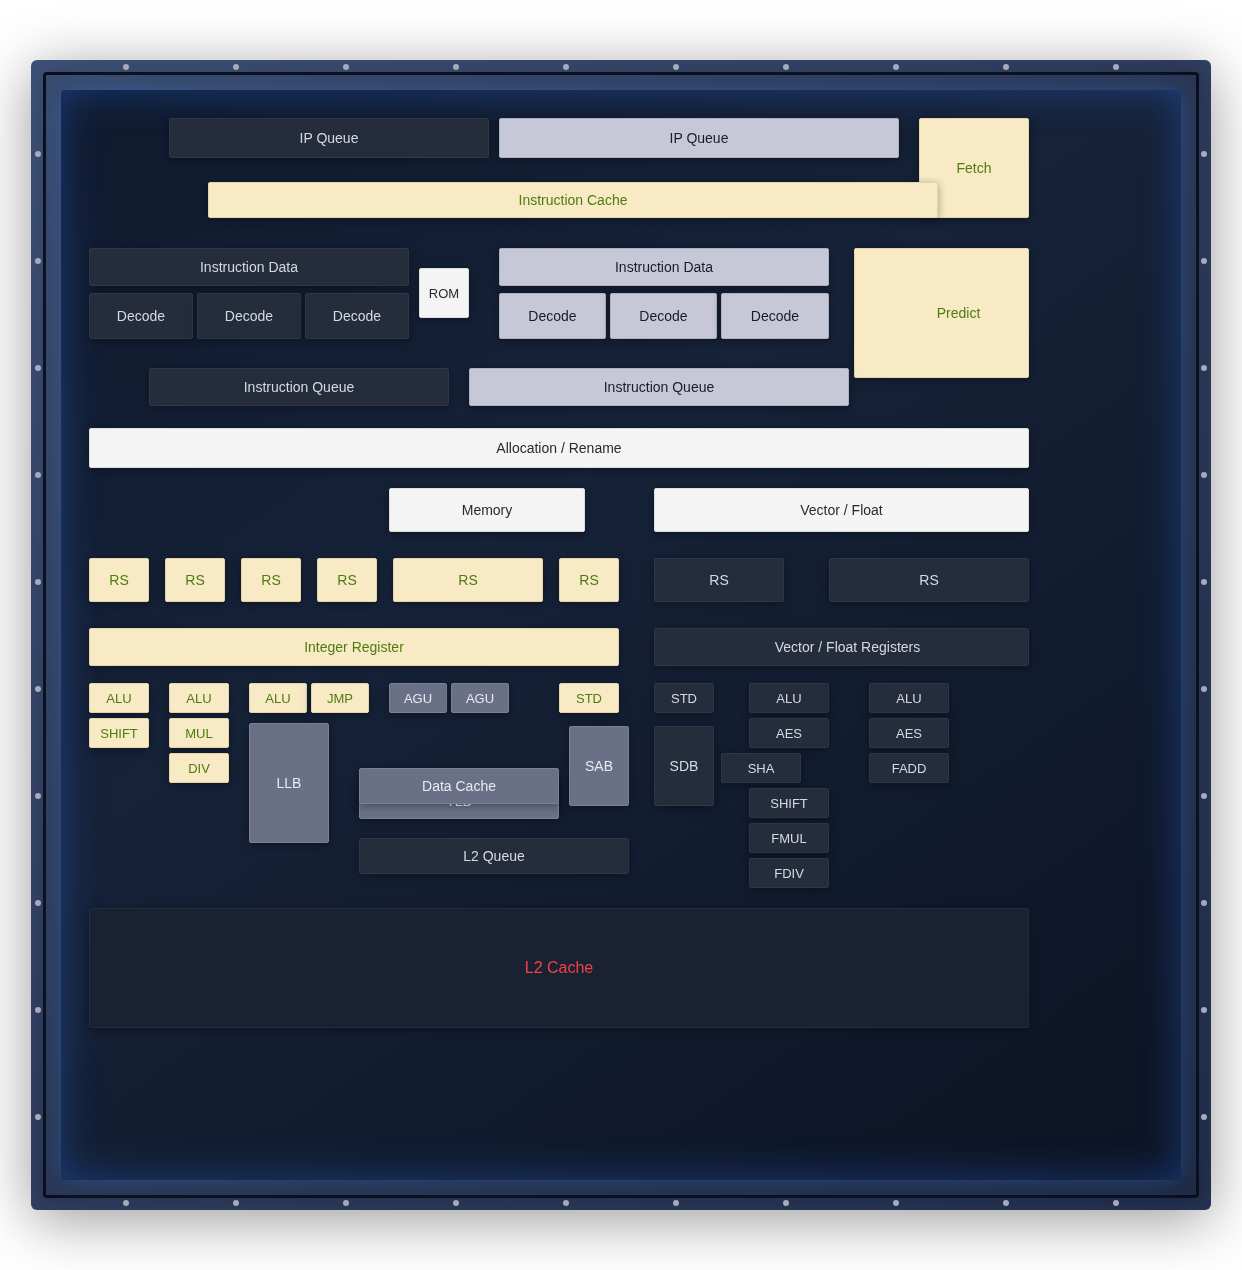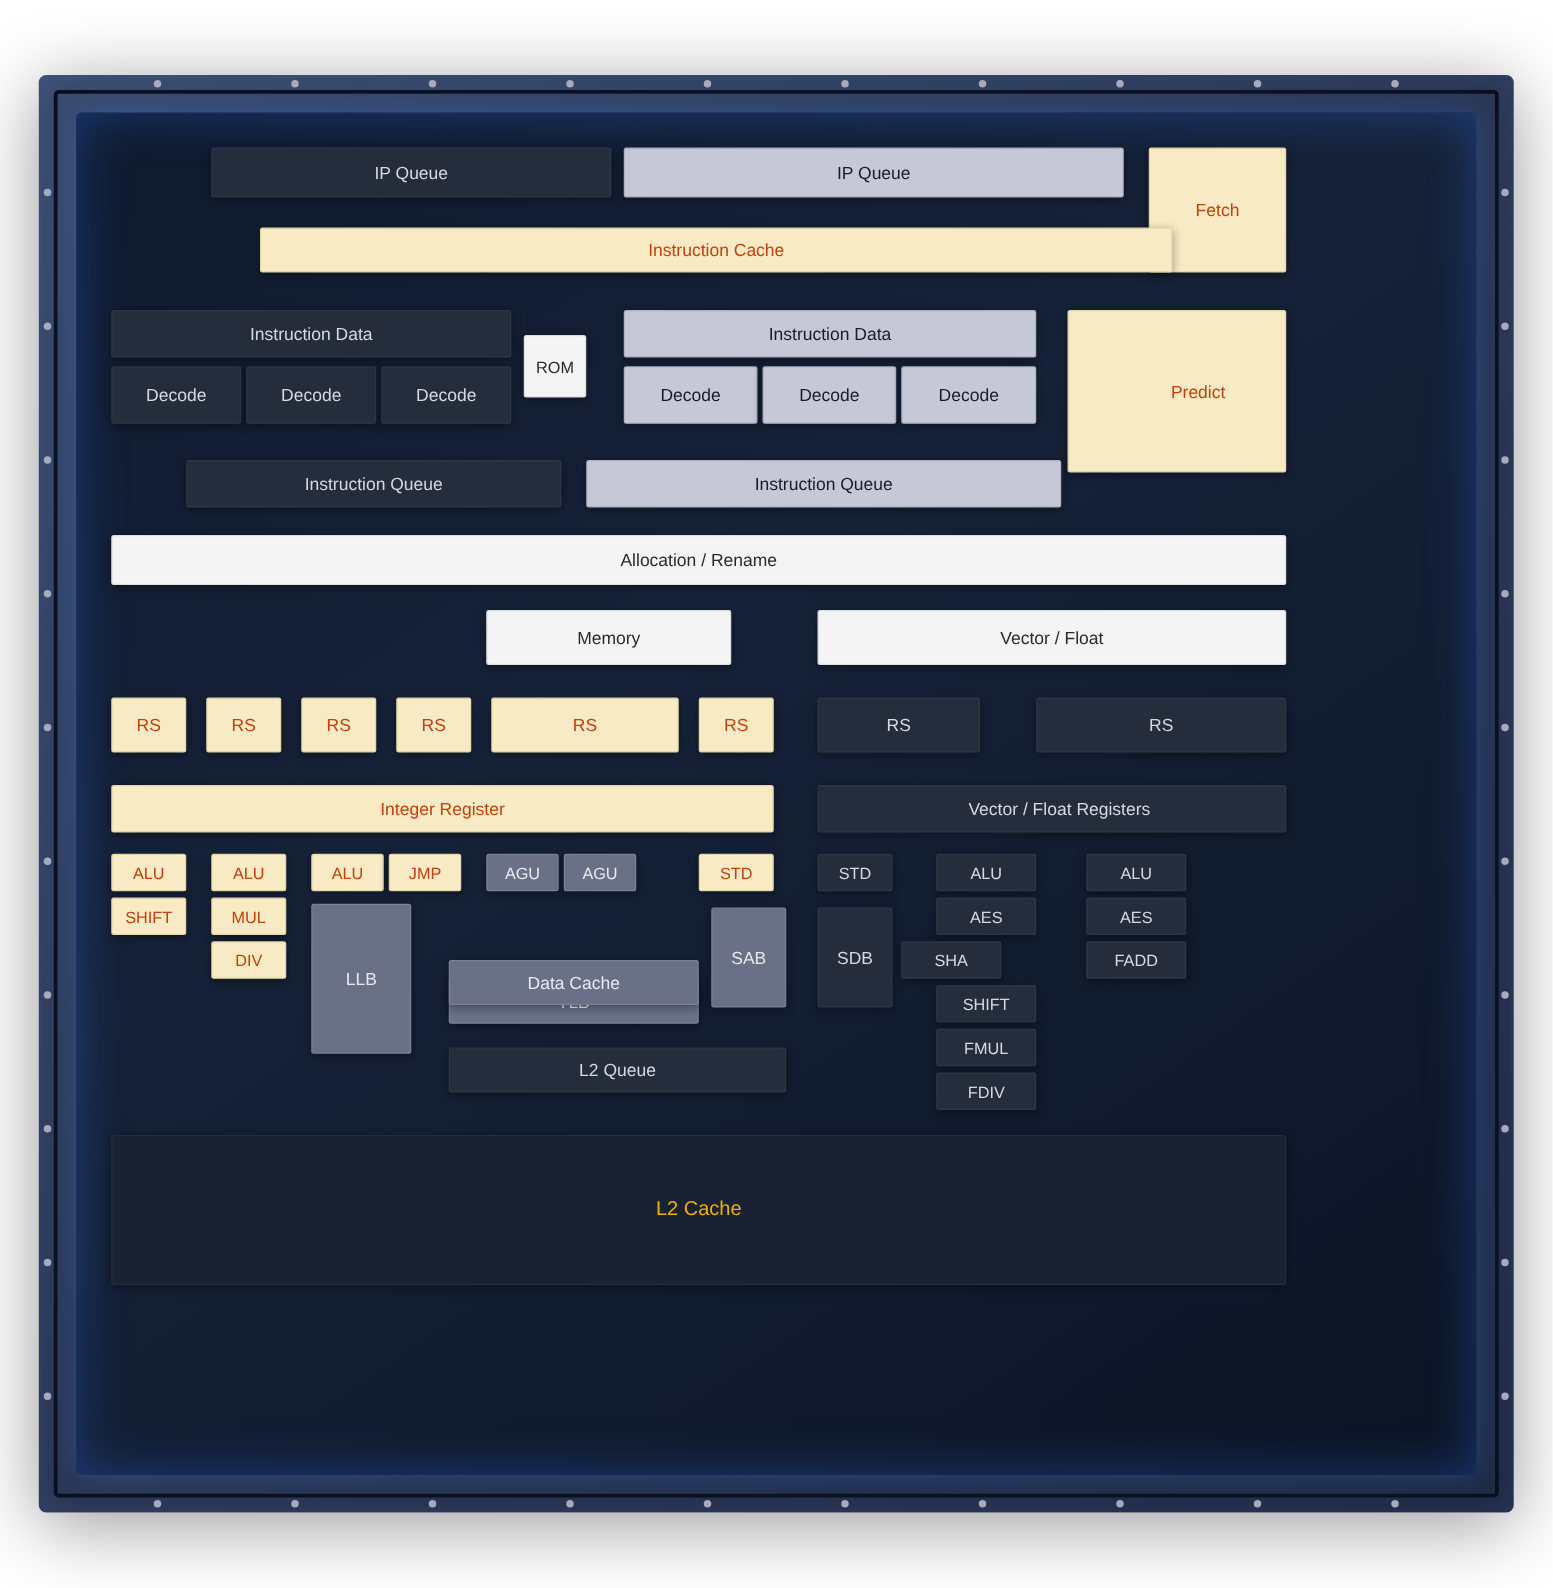--- a/index.html
+++ b/index.html
@@ -63,24 +63,24 @@
   display: flex;
   align-items: center;
   justify-content: center;
   font-size: 14px;
   border-radius: 2px;
   text-align: center;
   box-shadow: 0 2px 8px rgba(0,0,0,0.35);
 }
 .dark { background: #252d3d; color: #d5d9e0; border: 1px solid #2e3648; }
 .light { background: #c6c8d8; color: #1a1a2a; border: 1px solid #aeb0c2; }
-.cream { background: #f7eac4; color: #c2410c; border: 1px solid #e4d6a8; }
+.cream { background: #f7eac4; color: #4d7c0f; border: 1px solid #e4d6a8; }
 .white { background: #f4f4f4; color: #2a2a2a; border: 1px solid #ddd; }
 .gray { background: #6a7186; color: #e8eaef; border: 1px solid #7a8096; }
-.darker { background: #1a2132; color: #eab308; border: 1px solid #242c40; }
+.darker { background: #1a2132; color: #ef4444; border: 1px solid #242c40; }
 .big { font-size: 16px; }
 .sm { font-size: 13px; }
 </style>
 </head>
 <body>
 
 <div class="chip-outer">
   <div class="dot-row top">
     <span class="dot"></span>
       <span class="dot"></span>

